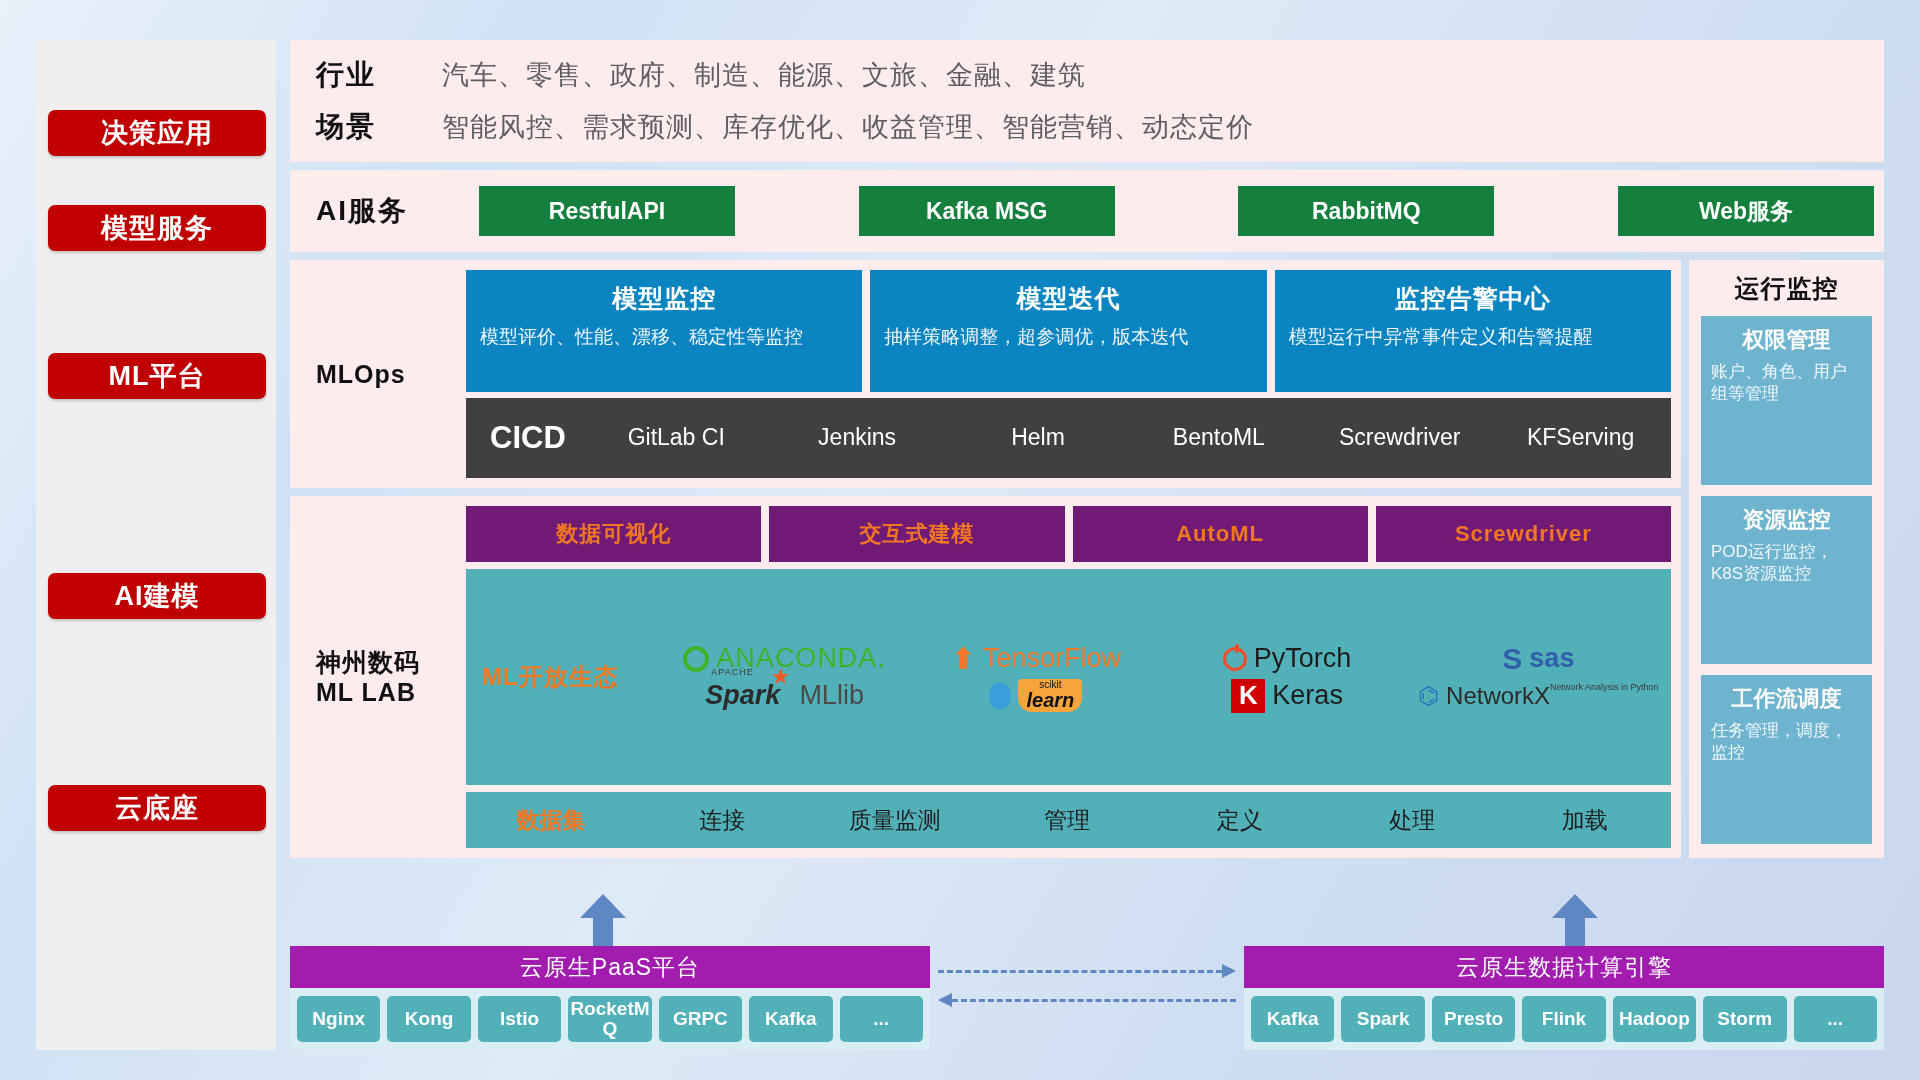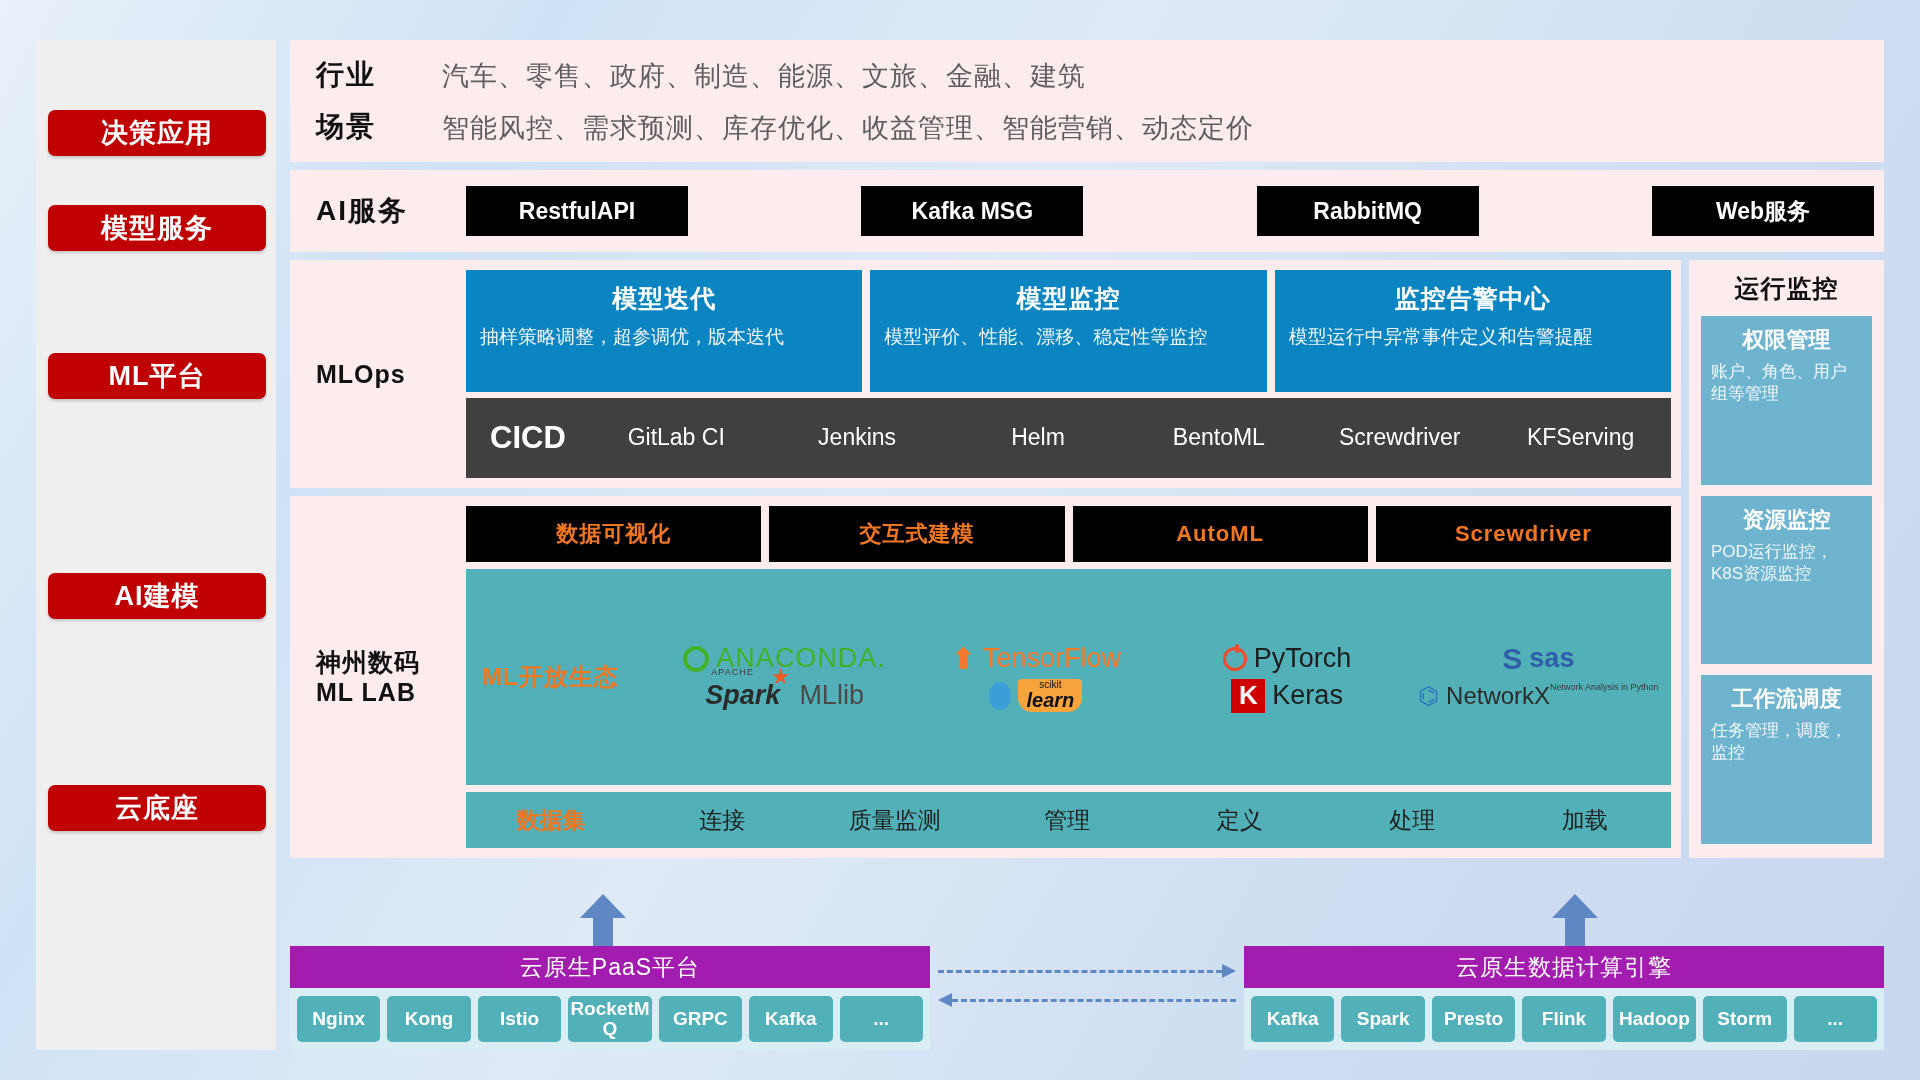--- a/index.html
+++ b/index.html
@@ -57,36 +57,36 @@
     background: #fdeced;
     display: flex;
     align-items: center;
     padding: 0 10px;
     min-width: 0;
   }
 
   
   #band-apps { height: 122px; padding-left: 26px; }
   .kv-list { display: flex; flex-direction: column; gap: 14px; width: 100%; }
-  .kv-row { display: flex; align-items: flex-end; gap: 48px; }
+  .kv-row { display: flex; align-items: center; gap: 48px; }
   .kv-key {
     font-size: 28px; font-weight: bold; color: #111; width: 78px; flex: 0 0 78px;
     letter-spacing: 2px;
   }
   .kv-val { font-size: 27px; color: #5e5e5e; letter-spacing: 1px; }
 
   
   #band-svc { height: 82px; padding-left: 26px; gap: 0; }
   .svc-key { font-size: 28px; font-weight: bold; color: #111; width: 150px; flex: 0 0 150px; letter-spacing: 2px;}
   .svc-chips { display: flex; flex: 1 1 auto; gap: 0; justify-content: space-between; }
   .chip-grey {
-    background: #000000;
-    width: 222px; height: 50px;
+    background: #15803d;
+    width: 256px; height: 50px;
     display: flex; align-items: center; justify-content: center;
-    color: #fff; font-size: 23px; font-weight: bold;
+    color: #fff; font-size: 23px; font-weight: bold; margin-left: 13px;
   }
 
   
   .mid-wrap { display: flex; gap: 8px; flex: 0 0 auto; }
   .mid-left { flex: 1 1 auto; display: flex; flex-direction: column; gap: 8px; min-width: 0; }
 
   
   #band-mlops { height: 228px; align-items: stretch; padding: 10px 10px 10px 26px; }
   .row-key-vert {
     width: 150px; flex: 0 0 150px; display: flex; align-items: center;
@@ -110,21 +110,21 @@
     flex: 1 1 0; font-size: 23px; text-align: center; overflow: visible;
     white-space: normal; word-break: break-all; line-height: 1.18;
     max-height: 70px; padding: 0 2px;
   }
 
   
   #band-model { flex: 1 1 auto; align-items: stretch; padding: 10px 10px 10px 26px; }
   .modeling-col { flex: 1 1 auto; display: flex; flex-direction: column; gap: 7px; min-width: 0; }
   .tool-row { display: flex; gap: 8px; height: 56px; }
   .tool-chip {
-    flex: 1 1 0; background: #000000; display: flex; align-items: center; justify-content: center;
+    flex: 1 1 0; background: #701a75; display: flex; align-items: center; justify-content: center;
     color: #f07722; font-size: 22px; font-weight: bold; letter-spacing: 1px;
   }
   .eco-row {
     background: #52b0b8; flex: 1 1 auto; display: flex; align-items: center;
     padding: 6px 10px 6px 16px; min-height: 128px;
   }
   .eco-label { color: #f07722; font-size: 24px; font-weight: bold; flex: 0 0 180px; letter-spacing: 1px; }
   .eco-grid {
     flex: 1 1 auto; display: grid; grid-template-columns: repeat(4, 1fr);
     grid-template-rows: 1fr 1fr; align-items: center; justify-items: center; gap: 2px 6px;
@@ -275,26 +275,26 @@
     </div>
 
     <div class="mid-wrap" style="flex:1 1 auto; min-height:0;">
       <div class="mid-left">
 
         <div class="band" id="band-mlops">
           <div class="row-key-vert">MLOps</div>
           <div class="mlops-col">
             <div class="mlops-cards">
               <div class="mlops-card">
+                <div class="mlops-card-title">模型监控</div>
+                <div class="mlops-card-desc">模型评价、性能、漂移、稳定性等监控</div>
+              </div>
+              <div class="mlops-card">
                 <div class="mlops-card-title">模型迭代</div>
                 <div class="mlops-card-desc">抽样策略调整，超参调优，版本迭代</div>
-              </div>
-              <div class="mlops-card">
-                <div class="mlops-card-title">模型监控</div>
-                <div class="mlops-card-desc">模型评价、性能、漂移、稳定性等监控</div>
               </div>
               <div class="mlops-card">
                 <div class="mlops-card-title">监控告警中心</div>
                 <div class="mlops-card-desc">模型运行中异常事件定义和告警提醒</div>
               </div>
             </div>
             <div class="cicd-bar">
               <div class="cicd-label">CICD</div>
               <div class="cicd-items">
                 <div class="cicd-item">GitLab CI</div>

